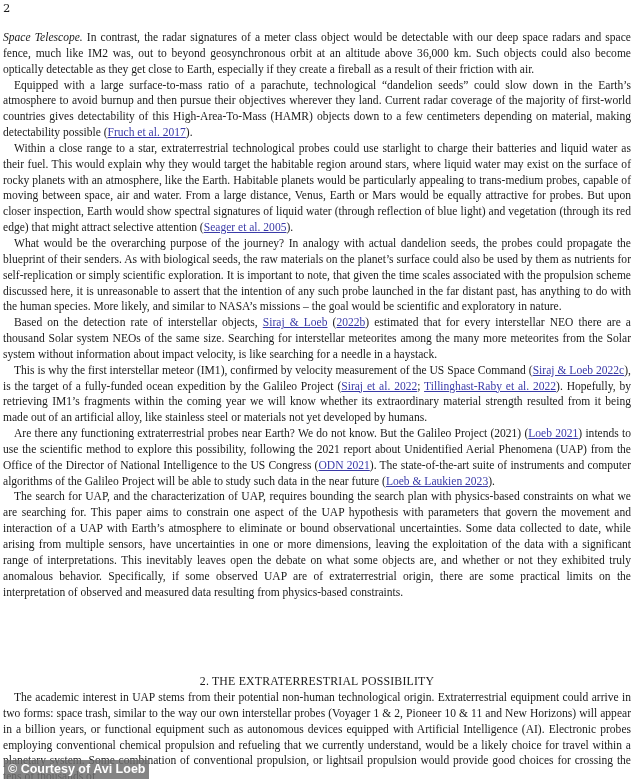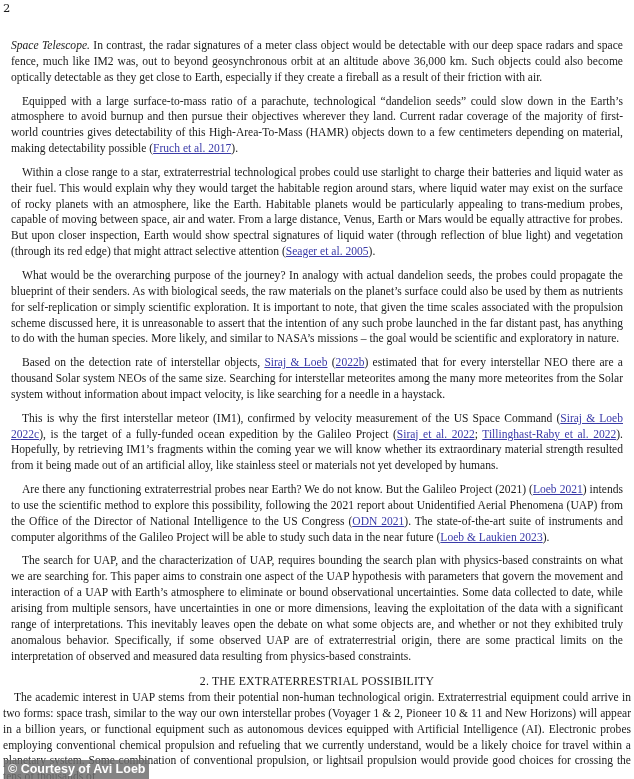--- a/index.html
+++ b/index.html
@@ -2,21 +2,21 @@
 <html><head>
 <meta charset="utf-8">
 <style>
   html, body { margin: 0; padding: 0; background: #ffffff; }
   body { width: 634px; height: 779px; overflow: hidden; position: relative;
          font-family: "DejaVu Serif", "Liberation Serif", serif; color: #1a1a1a; }
   .page-num { position: absolute; left: 3px; top: 1px; font-size: 11.5px; }
   .body-text { position: absolute; left: 3px; top: 30px; width: 628px;
                font-family: "Liberation Serif", "DejaVu Serif", serif;
                font-size: 11.55px; line-height: 15.85px; text-align: justify; }
-  .body-text p { margin: 8px; text-indent: 11px; }
+  .body-text p { margin: 0; text-indent: 11px; }
   .body-text p.noindent { text-indent: 0; }
   .cite { color: #3a3aa8; text-decoration: underline; }
   em { font-style: italic; }
   .section { position: absolute; left: 0; top: 674px; width: 634px; text-align: center;
              font-family: "Liberation Serif", "DejaVu Serif", serif; font-size: 11.8px;
              letter-spacing: 0.2px; }
   .section-body { position: absolute; left: 3px; top: 690px; width: 628px;
                   font-family: "Liberation Serif", "DejaVu Serif", serif;
                   font-size: 11.55px; line-height: 15.85px; text-align: justify; }
   .section-body p { margin: 0; text-indent: 11px; }

